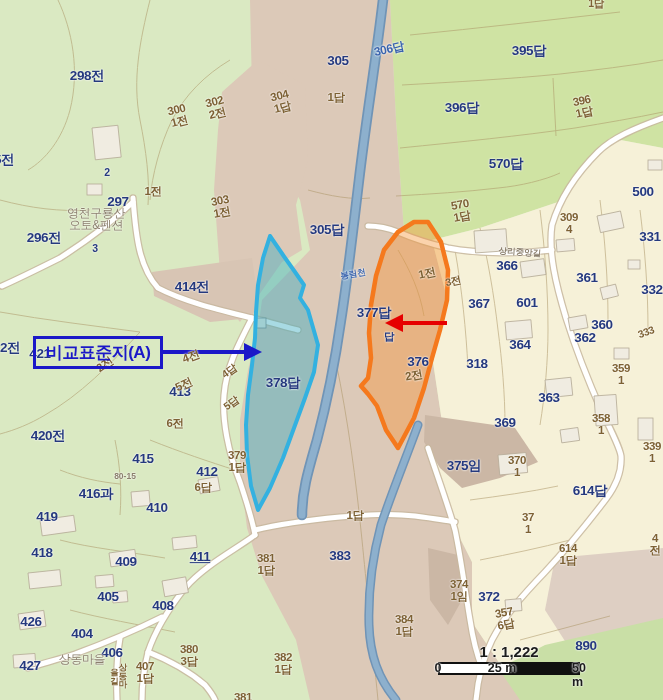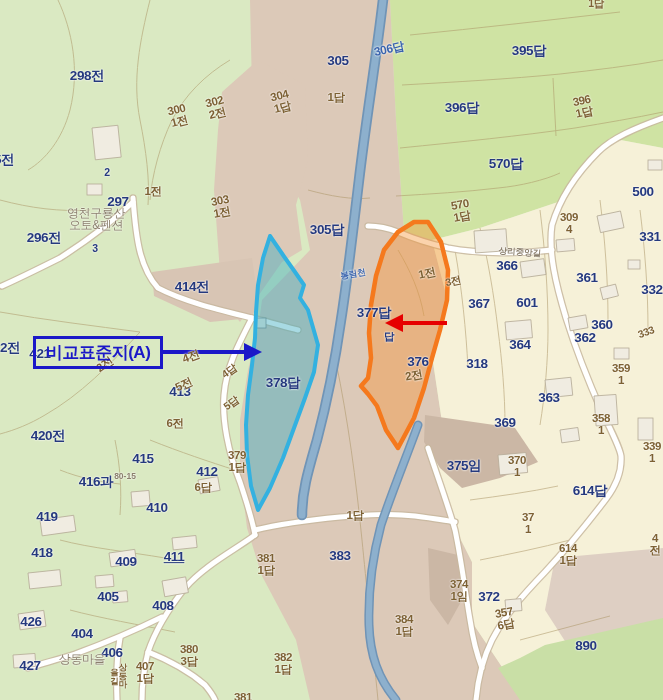--- a/index.html
+++ b/index.html
@@ -237,25 +237,25 @@
       <span class="lbl" style="left: 180px; top: 392px;">413</span>
       <span class="lbl brown" style="left: 184px; top: 385px; --rot: -25deg;">5전</span>
       <span class="lbl brown small" style="left: 231px; top: 403px; --rot: -35deg;">5답</span>
       <span class="lbl brown" style="left: 175px; top: 424px;">6전</span>
       <span class="lbl" style="left: 48px; top: 436px;">420전</span>
       <span class="lbl" style="left: 143px; top: 459px;">415</span>
       <span class="lbl brown" style="left: 237px; top: 462px;">379
 1답</span>
       <span class="lbl" style="left: 207px; top: 472px;">412</span>
       <span class="lbl brown" style="left: 203px; top: 488px;">6답</span>
-      <span class="lbl" style="left: 96px; top: 482px;">416과</span>
+      <span class="lbl" style="left: 96px; top: 494px;">416과</span>
       <span class="lbl" style="left: 157px; top: 508px;">410</span>
       <span class="lbl" style="left: 47px; top: 517px;">419</span>
       <span class="lbl" style="left: 126px; top: 562px;">409</span>
-      <span class="lbl" style="left: 174px; top: 557px; text-decoration: underline;">411</span>
+      <span class="lbl" style="left: 200px; top: 557px; text-decoration: underline;">411</span>
       <span class="lbl" style="left: 42px; top: 553px;">418</span>
       <span class="lbl" style="left: 108px; top: 597px;">405</span>
       <span class="lbl" style="left: 163px; top: 606px;">408</span>
       <span class="lbl" style="left: 31px; top: 622px;">426</span>
       <span class="lbl" style="left: 82px; top: 634px;">404</span>
       <span class="lbl" style="left: 30px; top: 666px;">427</span>
       <span class="lbl" style="left: 112px; top: 653px;">406</span>
       <span class="lbl gray" style="left: 82px; top: 659px;">상동마을</span>
       <span class="lbl brown tiny vert" style="left: 119px; top: 670px;">상동마을길</span>
       <span class="lbl brown" style="left: 145px; top: 673px;">407
@@ -293,14 +293,24 @@
       <span class="lbl" style="left: 586px; top: 646px;">890</span>
       <span class="lbl gray tiny" style="left: 520px; top: 252px; --rot: 4deg;">상리중앙길</span>
       <span class="lbl blue tiny" style="left: 353px; top: 274px; --rot: -10deg;">봉림천</span>
       <span class="lbl gray tiny" style="left: 125px; top: 476px;">80-15</span>
     </div>
 
 <div class="callout blue">
   <span>비교표준지(A)</span>
 </div>
 
-
+<div class="scalebar">
+  <div class="ratio">1 : 1,222</div>
+  <div class="bar">
+    <span class="half white"></span>
+    <span class="half black"></span>
+  </div>
+  <span class="tick t0">0</span>
+  <span class="tick t25">25 m</span>
+  <span class="tick t50">50 m</span>
 </div>
 
+</div>
+
 </body></html>

